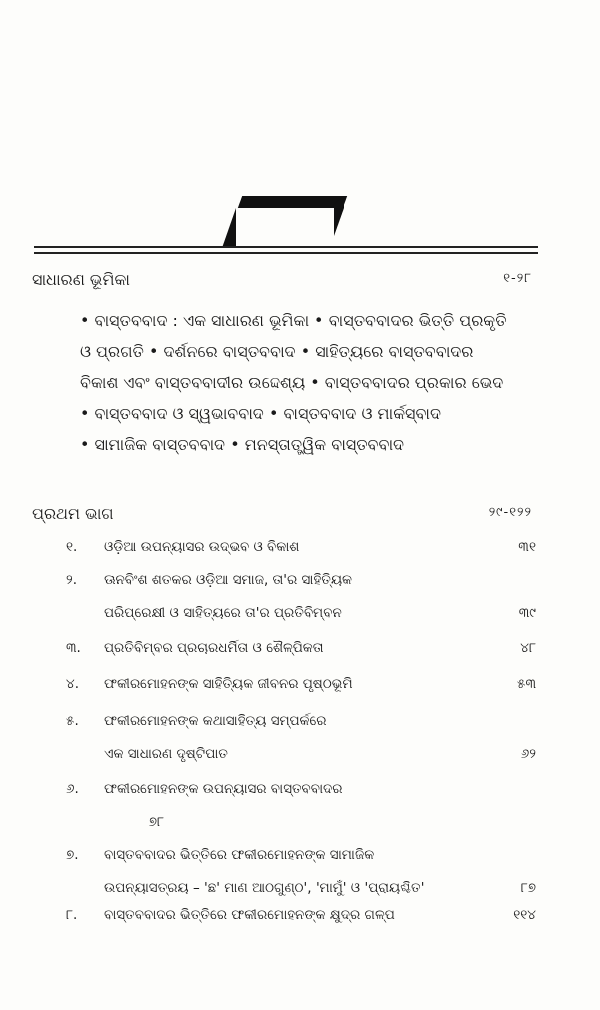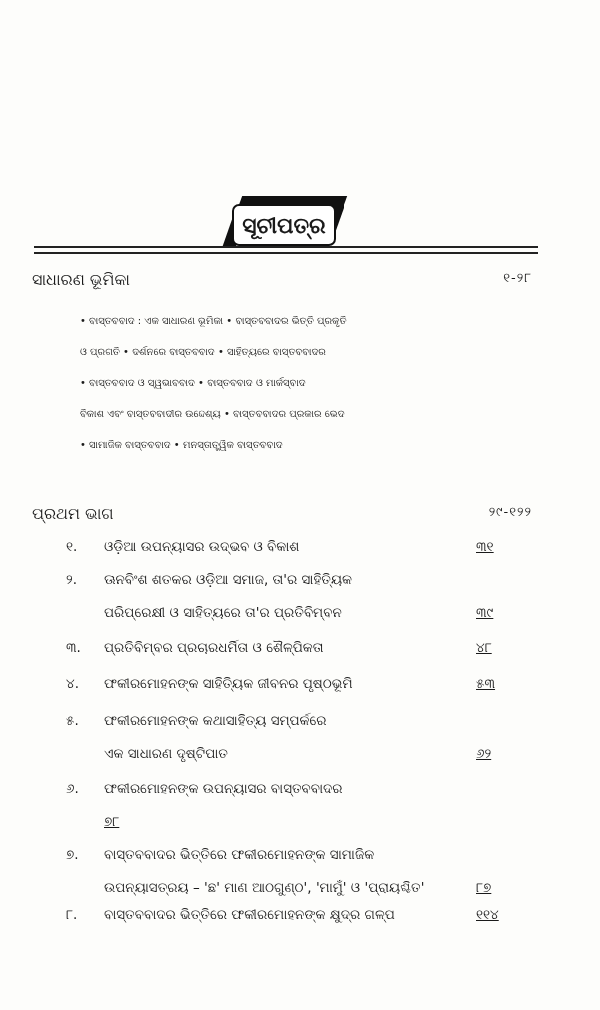--- a/index.html
+++ b/index.html
@@ -28,49 +28,48 @@
   }
   .rule1 { position:absolute; left:34px; top:246px; width:504px; height:2px; background:#222; }
   .rule2 { position:absolute; left:34px; top:252px; width:504px; height:2px; background:#222; }
 
   .section-head {
     position:absolute; left:32px; width:500px; display:flex; justify-content:space-between;
     font-size:16px;
     gap:16px;
   }
   .section-head .range { font-size:13px; letter-spacing:1px; }
-  .bullets { position:absolute; left:80px; width:380px; font-size:10px; line-height:31px; }
+  .bullets { position:absolute; left:80px; width:380px; font-size:16px; line-height:31px; }
   .bullets .line { white-space:nowrap; }
   .entry { position:absolute; left:66px; width:470px; font-size:13.5px; }
   .entry .row { display:flex; height:33px; align-items:center; }
   .entry .num { width:38px; }
   .entry .text { flex:1; white-space:nowrap; }
-  .entry .page { width:60px; text-align:left;text-decoration:underline; }
+  .entry .page { width:60px; text-align:right; }
 </style>
 </head>
 <body>
 
 <div class="title-wrap">
   <div class="title-shadow-top"></div>
   <div class="title-shadow-left"></div>
   <div class="title-shadow-right"></div>
-  <div class="title-box">ସୂଚୀପତ୍ର</div>
 </div>
 <div class="rule1"></div>
 <div class="rule2"></div>
 
 <div class="section-head" style="top:270px;">
   <span>ସାଧାରଣ ଭୂମିକା</span>
   <span class="range">୧-୨୮</span>
 </div>
 <div class="bullets" style="top:305px;">
   <div class="line">• ବାସ୍ତବବାଦ : ଏକ ସାଧାରଣ ଭୂମିକା • ବାସ୍ତବବାଦର ଭିତ୍ତି ପ୍ରକୃତି</div>
   <div class="line">ଓ ପ୍ରଗତି • ଦର୍ଶନରେ ବାସ୍ତବବାଦ • ସାହିତ୍ୟରେ ବାସ୍ତବବାଦର</div>
+  <div class="line">ବିକାଶ ଏବଂ ବାସ୍ତବବାଦୀର ଉଦ୍ଦେଶ୍ୟ • ବାସ୍ତବବାଦର ପ୍ରକାର ଭେଦ</div>
   <div class="line">• ବାସ୍ତବବାଦ ଓ ସ୍ୱଭାବବାଦ • ବାସ୍ତବବାଦ ଓ ମାର୍କସ୍‌ବାଦ</div>
-  <div class="line">ବିକାଶ ଏବଂ ବାସ୍ତବବାଦୀର ଉଦ୍ଦେଶ୍ୟ • ବାସ୍ତବବାଦର ପ୍ରକାର ଭେଦ</div>
   <div class="line">• ସାମାଜିକ ବାସ୍ତବବାଦ • ମନସ୍ତାତ୍ତ୍ୱିକ ବାସ୍ତବବାଦ</div>
 </div>
 
 <div class="section-head" style="top:504px;">
   <span>ପ୍ରଥମ ଭାଗ</span>
   <span class="range">୨୯-୧୨୨</span>
 </div>
 
 <div class="entry" style="top:530px;">
   <div class="row">

